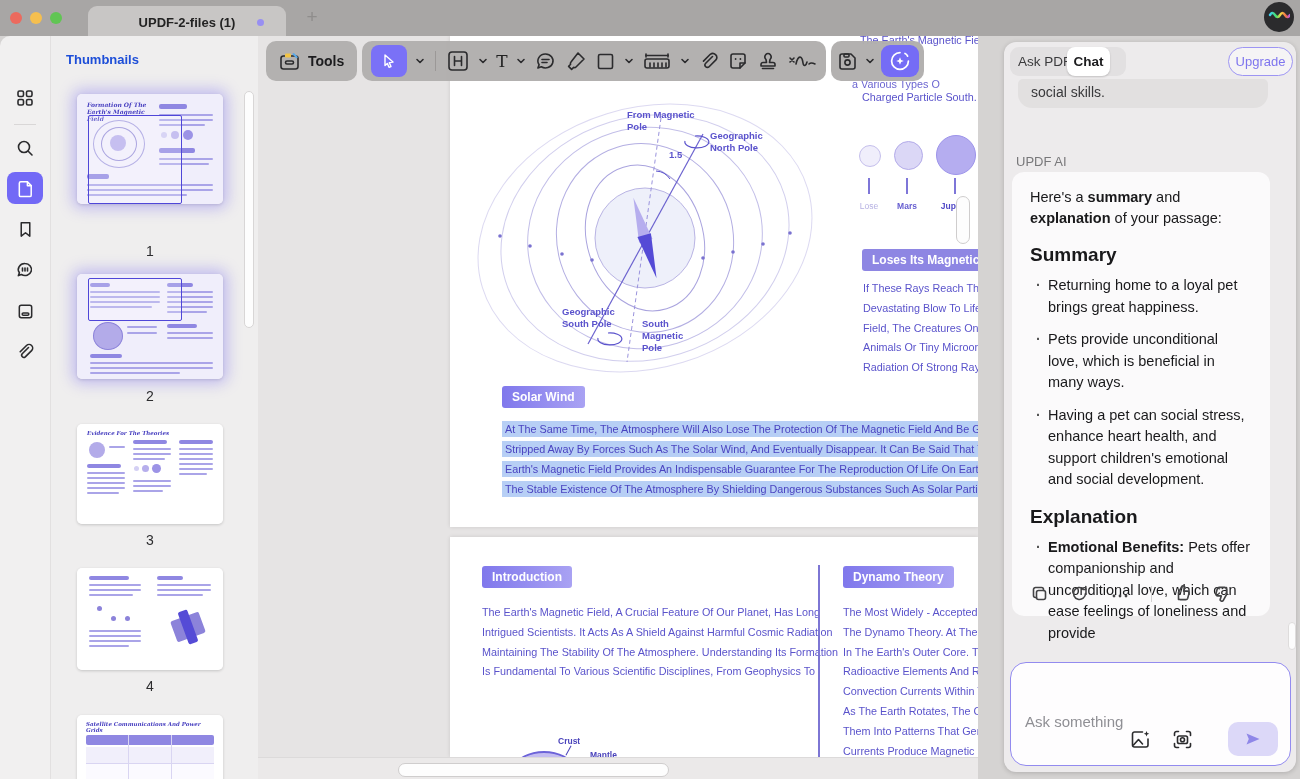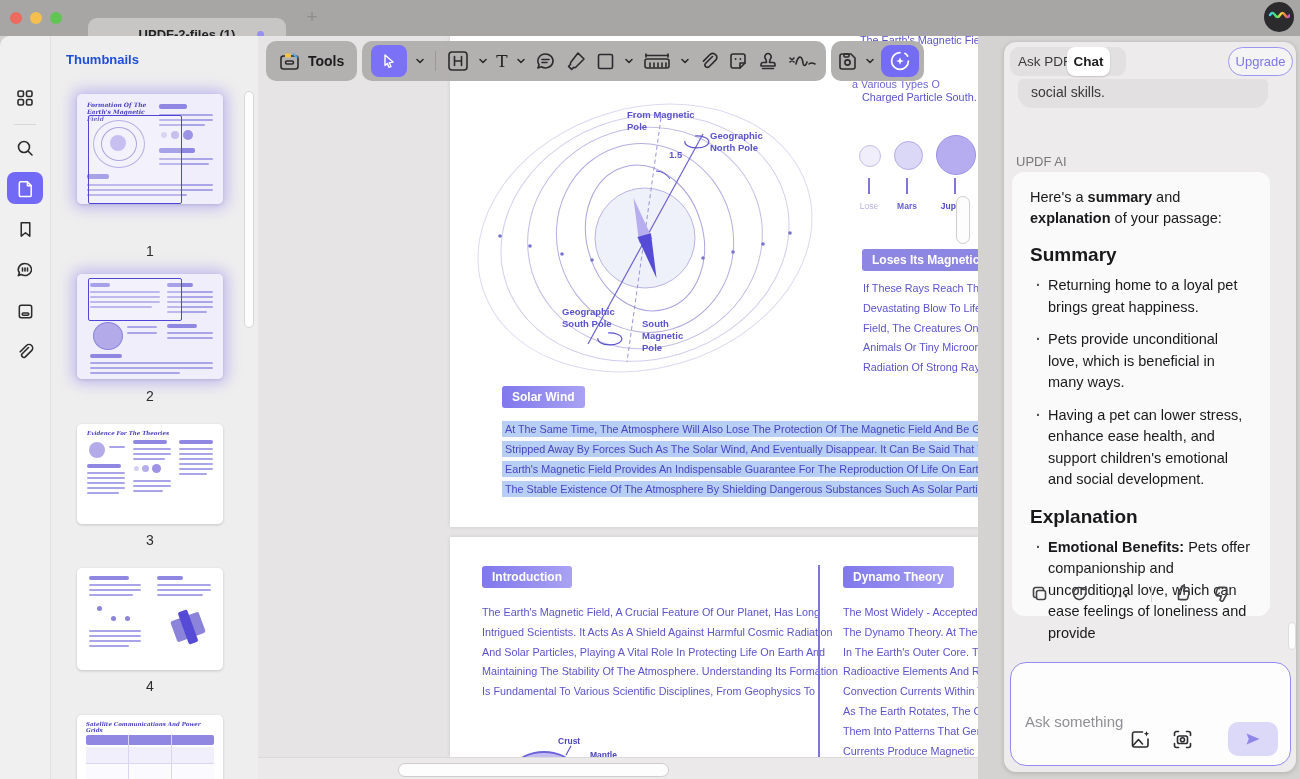--- a/index.html
+++ b/index.html
@@ -8,21 +8,21 @@
   .abs{position:absolute;}
   svg{display:block;}
   .ico{stroke:#2b2b2d;fill:none;stroke-width:1.6;stroke-linecap:round;stroke-linejoin:round;}
 
   
   .titlebar{position:absolute;left:0;top:0;width:1300px;height:36px;background:#a8a6a5;}
   .tl{position:absolute;top:12px;width:12px;height:12px;border-radius:50%;}
   .tl.red{left:10px;background:#ec6a5e;}
   .tl.yellow{left:30px;background:#f5bf4f;}
   .tl.green{left:50px;background:#61c554;}
-  .tab{position:absolute;left:88px;top:18px;width:198px;height:33px;background:#c8c6c5;
+  .tab{position:absolute;left:88px;top:6px;width:198px;height:33px;background:#c8c6c5;
        border-radius:9px 9px 0 0;display:flex;align-items:center;justify-content:center;}
   .tab-title{font-size:13px;color:#232323;font-weight:bold;}
   .tabdot{position:absolute;right:22px;top:13px;width:7px;height:7px;border-radius:50%;background:#988ff2;}
   .newtab{position:absolute;left:300px;top:5px;font-size:19px;color:#8f8d8c;width:24px;height:24px;
           text-align:center;line-height:24px;}
   .avatar{position:absolute;right:6px;top:2px;width:30px;height:30px;border-radius:50%;background:#2b2b2d;
           display:flex;align-items:center;justify-content:center;}
 
   
   .rail{position:absolute;left:0;top:36px;width:50px;height:743px;background:#f1f0f0;
@@ -396,21 +396,20 @@
         <div class="hlrow"><span>Earth's Magnetic Field Provides An Indispensable Guarantee For The Reproduction Of Life On Earth And</span></div>
         <div class="hlrow"><span>The Stable Existence Of The Atmosphere By Shielding Dangerous Substances Such As Solar Particles.</span></div>
       </div>
     </div>
 
     <div class="page page2">
       <div class="badge" style="left:32px;top:29px">Introduction</div>
       <div class="abs" style="left:32px;top:66px">
         <div class="docline">The Earth's Magnetic Field, A Crucial Feature Of Our Planet, Has Long</div>
         <div class="docline">Intrigued Scientists. It Acts As A Shield Against Harmful Cosmic Radiation</div>
-        <div class="docline">And Solar Particles, Playing A Vital Role In Protecting Life On Earth And</div>
         <div class="docline">Maintaining The Stability Of The Atmosphere. Understanding Its Formation</div>
         <div class="docline">Is Fundamental To Various Scientific Disciplines, From Geophysics To</div>
       </div>
       <div class="dlabel" style="left:108px;top:198px;color:#4a43bb;font-size:8.5px">Crust</div>
       <div class="abs" style="left:118px;top:208px;width:1px;height:11px;background:#4a43bb;transform:rotate(28deg)"></div>
       <div class="dlabel" style="left:140px;top:212px;color:#4a43bb;font-size:8.5px">Mantle</div>
       <div class="abs" style="left:66px;top:214px;width:52px;height:26px;border:2px solid #6c63d8;border-radius:50%;background:#c4bdf1"></div>
 
       <div class="abs" style="left:368px;top:28px;width:1.5px;height:192px;background:#7d76d4"></div>
 
@@ -571,21 +570,21 @@
       <div class="bullet">
         <span class="dot">·</span>
         <span>Returning home to a loyal pet brings great happiness.</span>
       </div>
       <div class="bullet">
         <span class="dot">·</span>
         <span>Pets provide unconditional love, which is beneficial in many ways.</span>
       </div>
       <div class="bullet">
         <span class="dot">·</span>
-        <span>Having a pet can lower stress, enhance ease health, and support children's emotional and social development.</span>
+        <span>Having a pet can social stress, enhance heart health, and support children's emotional and social development.</span>
       </div>
       <div class="h3">Explanation</div>
       <div class="bullet">
         <span class="dot">·</span>
         <span><b>Emotional Benefits:</b><span> Pets offer companionship and unconditional love, which can ease feelings of loneliness and provide</span></span>
       </div>
 
       <div class="actions">
         <svg class="ico" width="19" height="19" viewBox="0 0 19 19">
           <rect x="6.5" y="6.5" width="9" height="9" rx="2"></rect>

